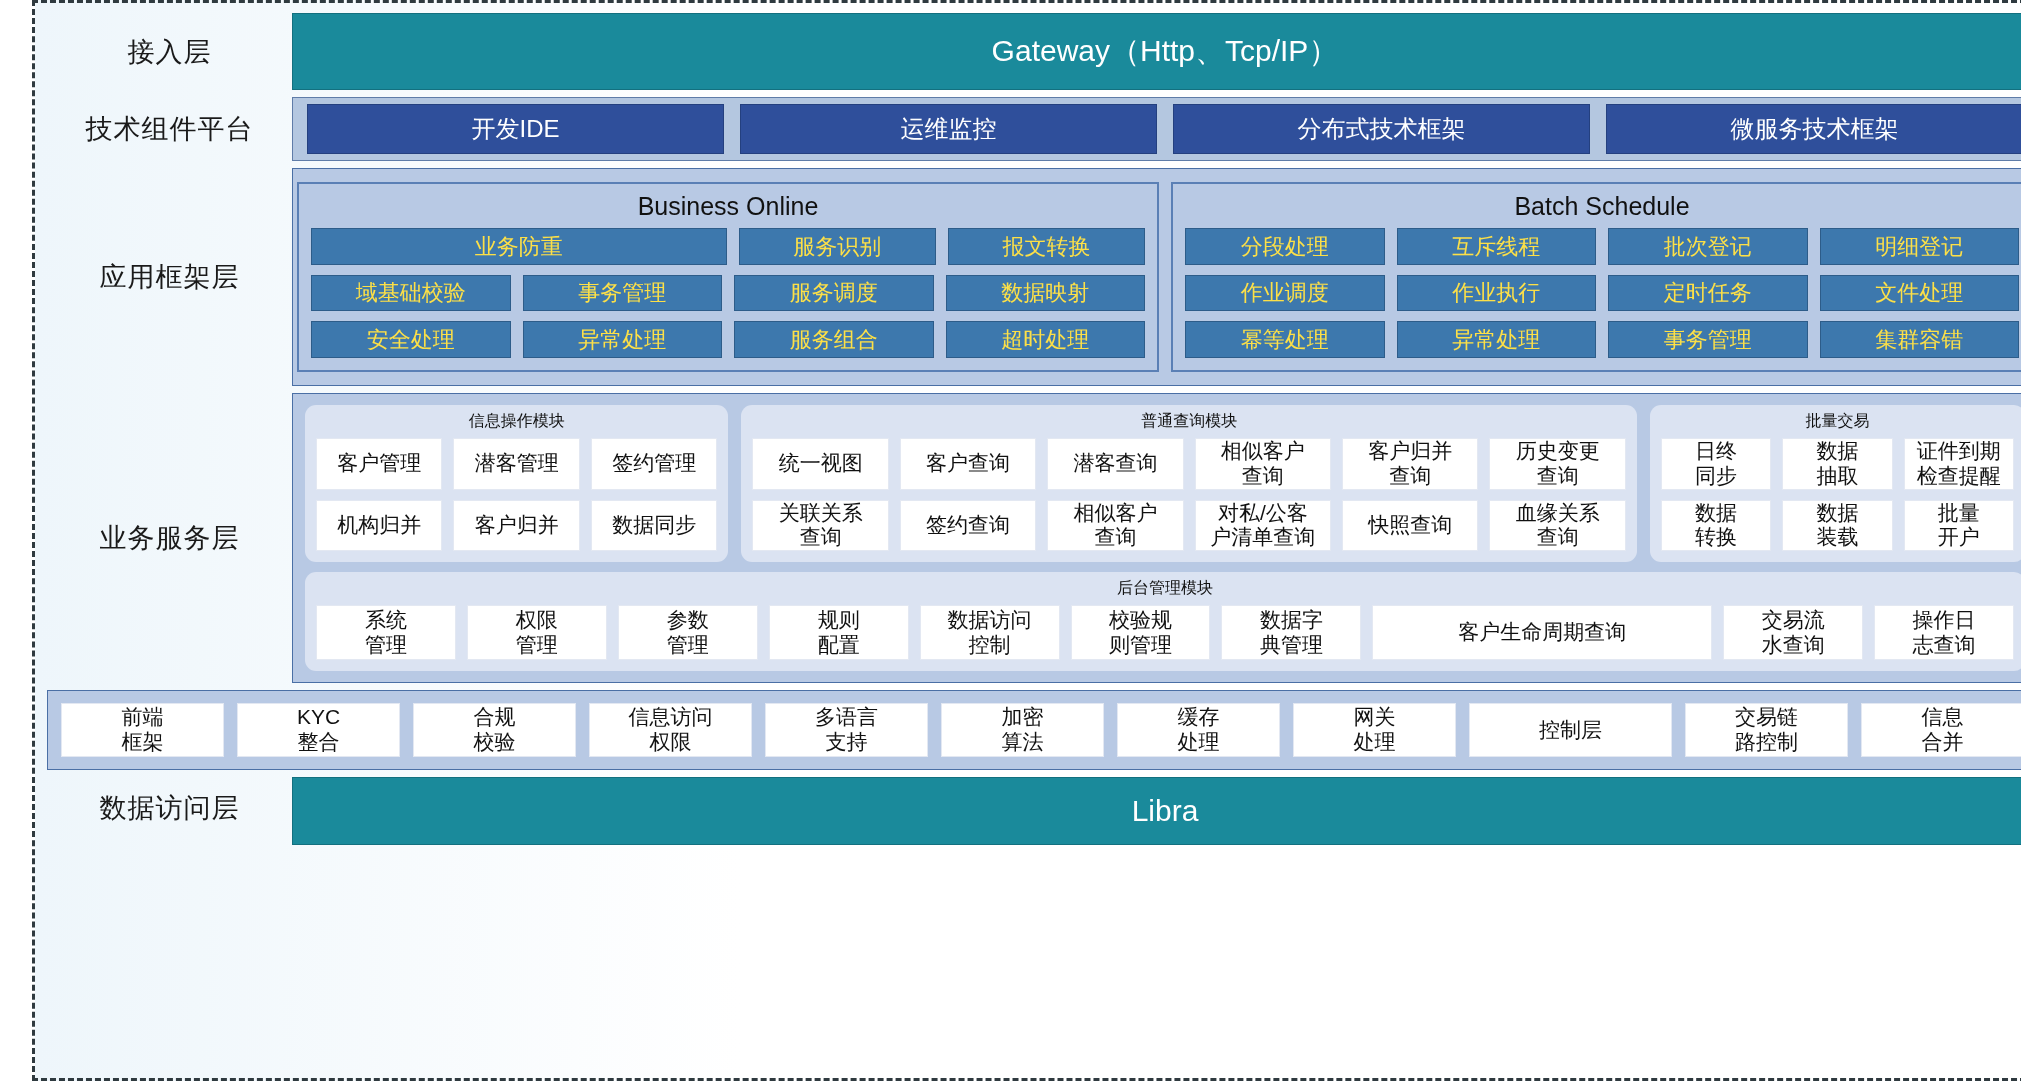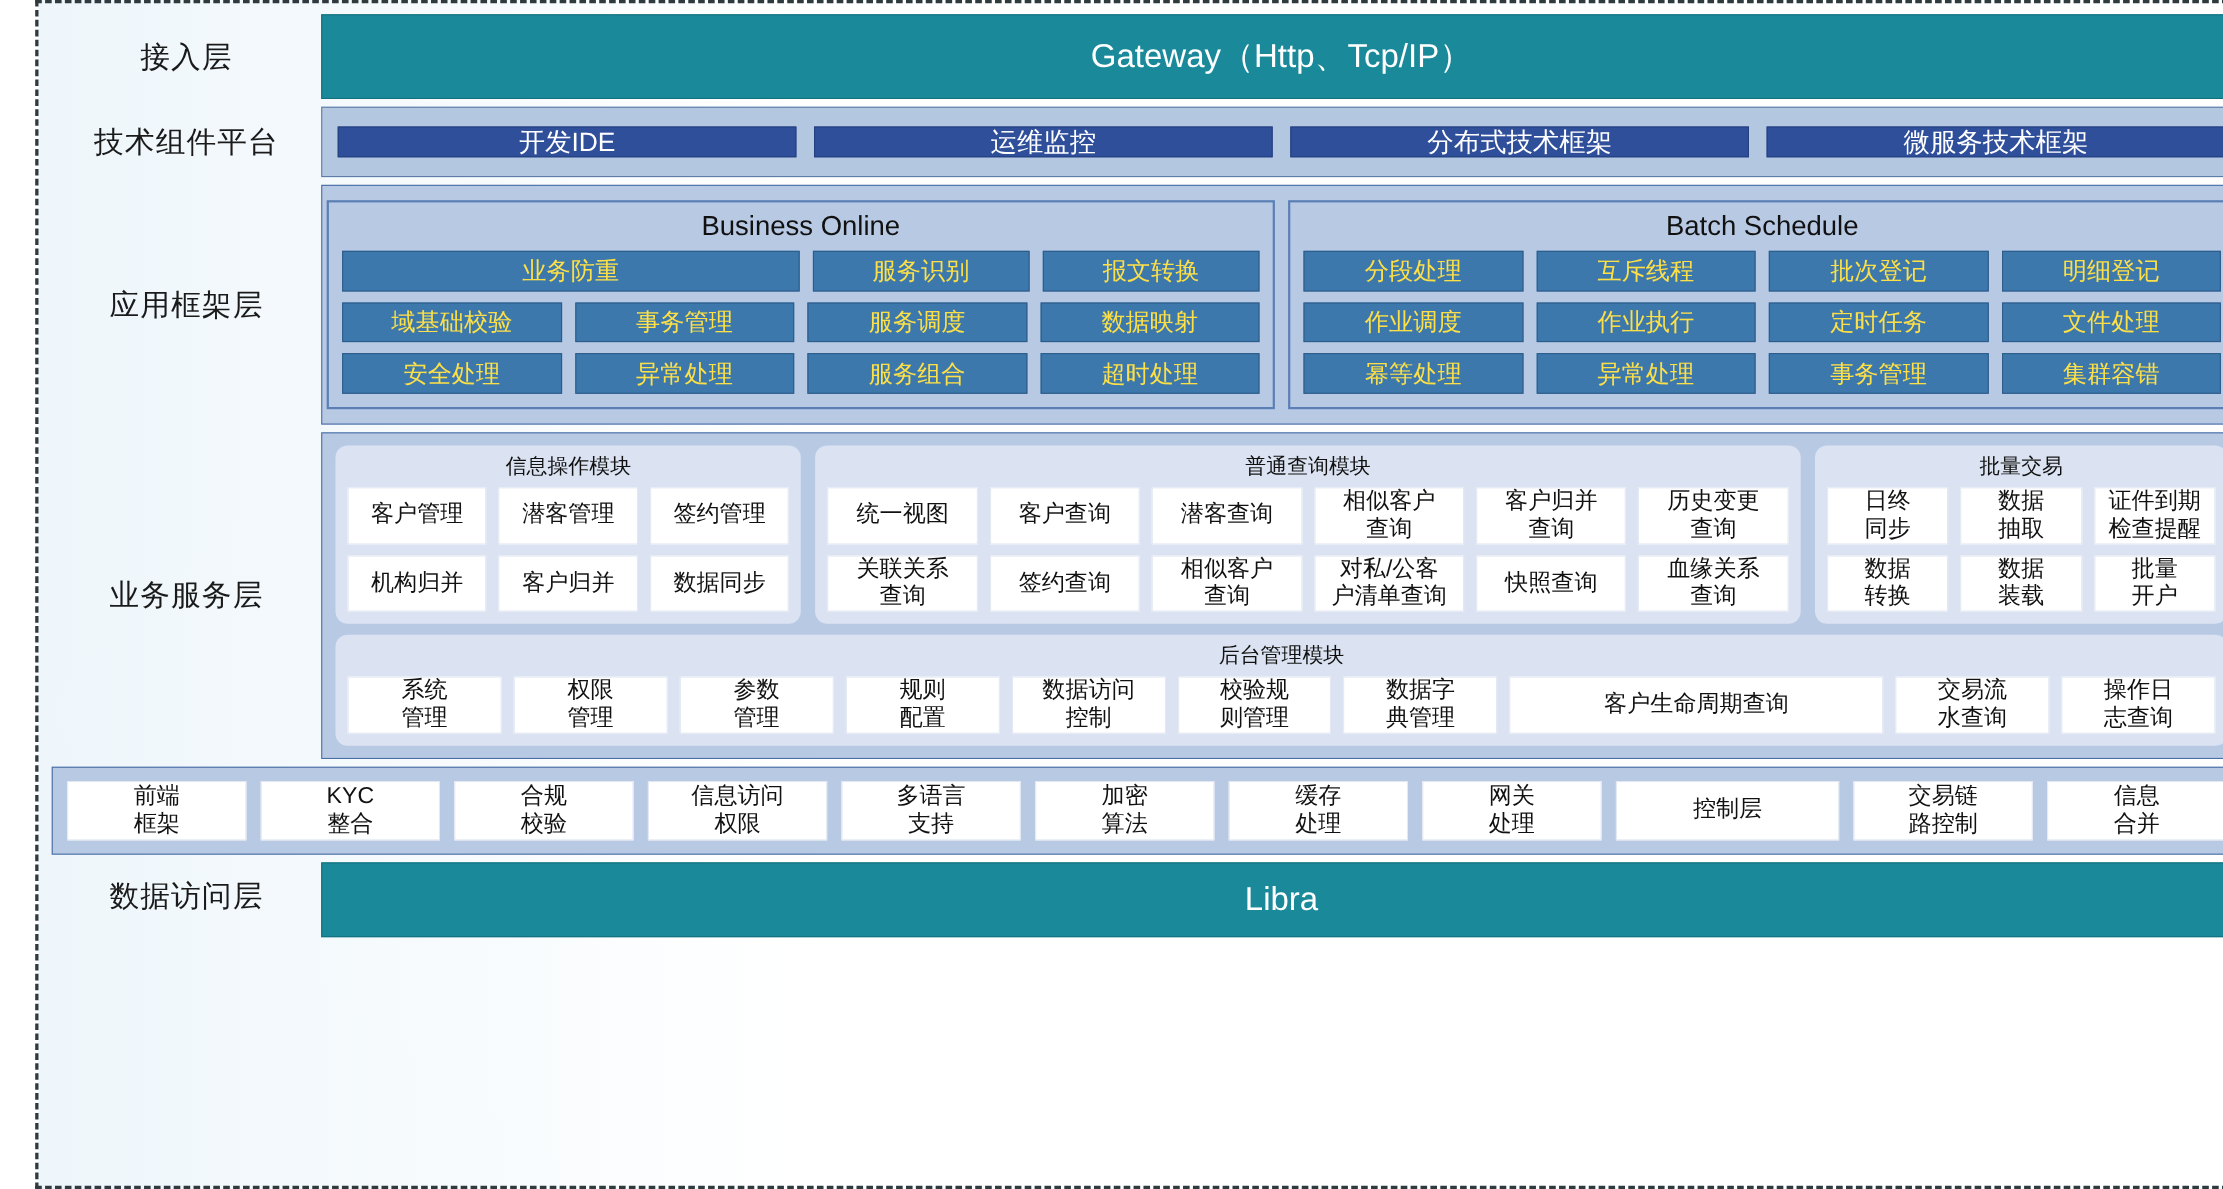--- a/index.html
+++ b/index.html
@@ -37,21 +37,21 @@
   .bar-libra{ height:68px; }
 
   
   .tech-panel{
     flex:1; background:#b4c7e0; border:1px solid #5f7ca8;
     display:flex; align-items:center; justify-content:space-around;
     padding:10px 14px; gap:16px; height:64px;
   }
   .tech-chip{
     flex:1; background:#2f4f9b; color:#fff;
-    font-size:24px; height:28px;
+    font-size:24px; height:50px;
     display:flex; align-items:center; justify-content:center;
     border:1px solid #24407f;
   }
 
   
   .app-panel{
     flex:1; background:#b8c9e4; border:1px solid #4a6fa5;
     display:flex; gap:12px; padding:13px 4px; height:100%;
   }
   .app-group{
@@ -73,21 +73,21 @@
   
   .svc-panel{
     flex:1; background:#b8c9e4; border:1px solid #4a6fa5;
     display:flex; flex-direction:column; gap:10px; padding:11px 12px;
   }
   .svc-top{ display:flex; gap:13px; flex:1.62; }
   .mod-box{
     background:#dbe3f2; border-radius:11px;
     display:flex; flex-direction:column; padding:6px 11px 11px 11px;
   }
-  .mod-title{ text-align:center; font-size:19px; color:#111; margin-bottom:6px; }
+  .mod-title{ text-align:center; font-size:16px; color:#111; margin-bottom:6px; }
   .mgrid{ display:flex; flex-direction:column; gap:10px; flex:1; }
   .mrow{ display:flex; gap:11px; flex:1; }
   .cellw{
     flex:1; background:#ffffff; color:#111; font-size:21px;
     display:flex; align-items:center; justify-content:center;
     text-align:center; line-height:1.18; border:1px solid #e3e8f2;
   }
   .mod-info{ flex:1.08; }
   .mod-query{ flex:2.35; }
   .mod-batch{ flex:0.95; }

